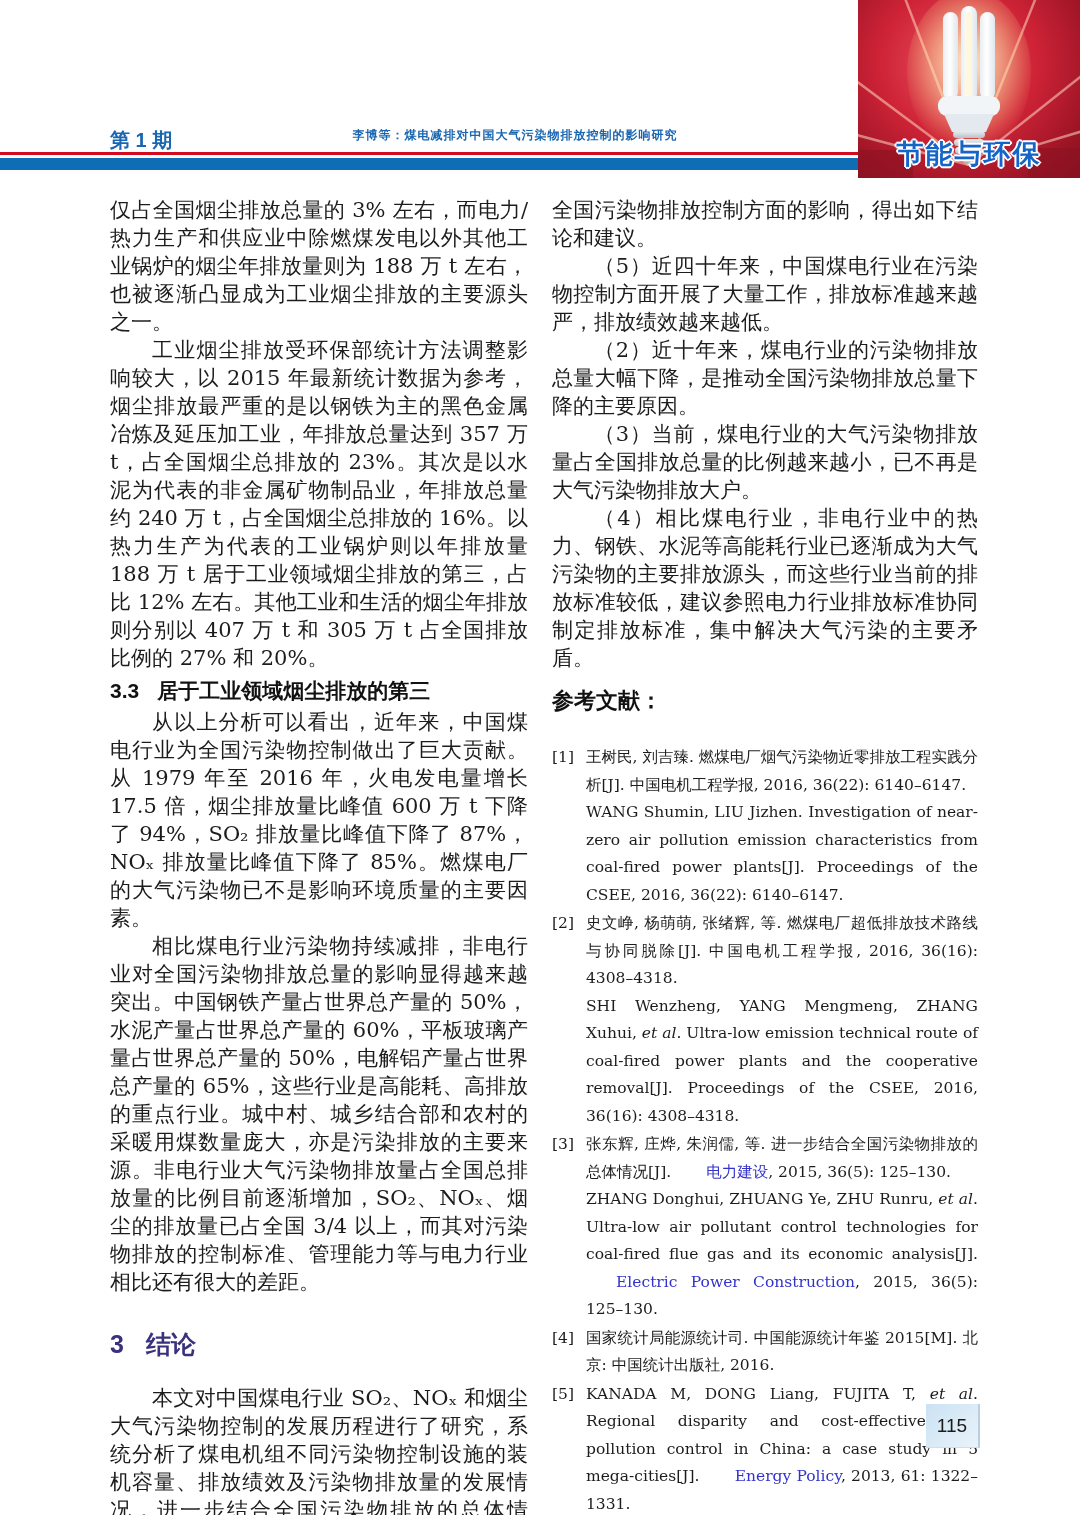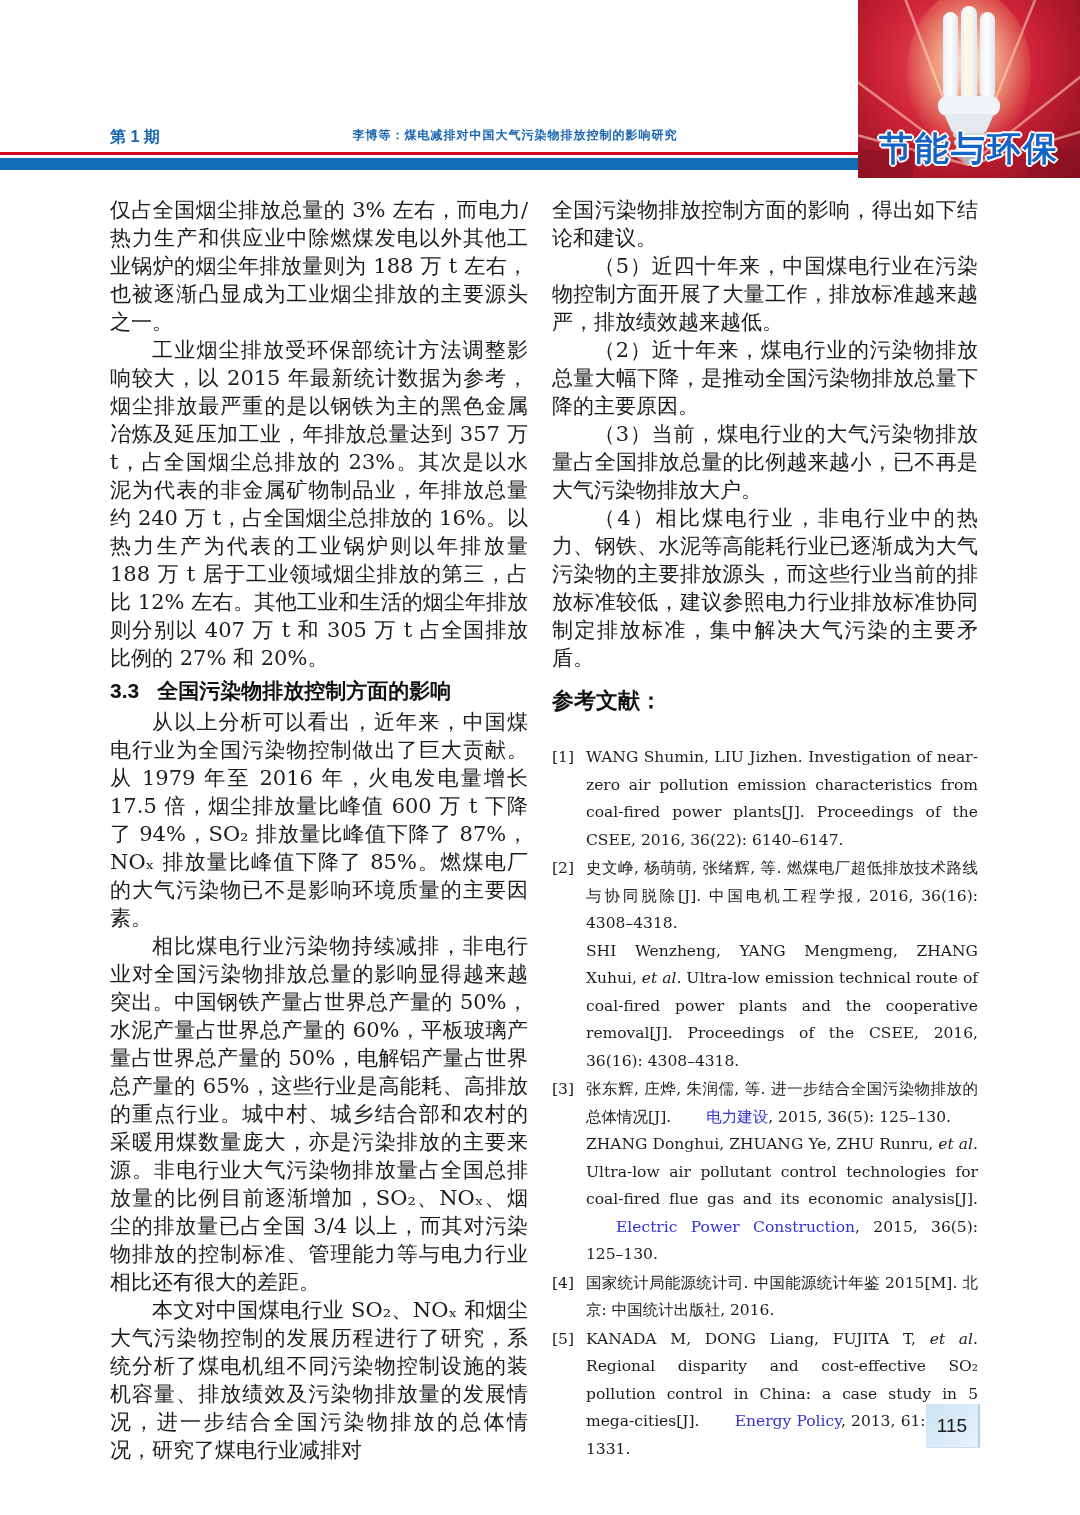--- a/index.html
+++ b/index.html
@@ -14,40 +14,40 @@
   .page{
     position:relative;width:1080px;height:1515px;margin:0 auto;
     background:#ffffff;overflow:hidden;
     font-family:"DejaVu Serif","Liberation Serif",serif;
     color:var(--text);
   }
   
   .hdr-issue{
     position:absolute;left:110px;top:127px;
     font-family:"Liberation Sans","DejaVu Sans",sans-serif;
-    font-weight:bold;font-size:16px;color:var(--header-blue);
+    font-weight:bold;font-size:20px;color:var(--header-blue);
   }
   .hdr-title{
     position:absolute;left:170px;top:127px;width:690px;text-align:center;
     font-family:"Liberation Sans","DejaVu Sans",sans-serif;
     font-weight:bold;font-size:12px;color:var(--header-blue);
     letter-spacing:1px;white-space:nowrap;
   }
   .rule-red{position:absolute;left:0;top:152px;width:862px;height:3px;background:var(--rule-red);}
   .rule-blue{position:absolute;left:0;top:158px;width:862px;height:12px;background:var(--band-blue);}
   
   .cover{
     position:absolute;left:858px;top:0;width:222px;height:178px;overflow:hidden;
     background:radial-gradient(ellipse at 45% 35%, #e85560 0%, #cf2337 45%, #a01527 78%, #7d1020 100%);
   }
   .cover svg{position:absolute;left:0;top:0;}
   .cover .jname{
     position:absolute;left:0;bottom:6px;width:100%;text-align:center;
     font-family:Liberation Sans, sans-serif;
-    font-weight:bold;font-size:34px;color:#1565c8;letter-spacing:2px;
+    font-weight:bold;font-size:27px;color:#1565c8;letter-spacing:2px;
     text-shadow:-2px 0 0 #fff,2px 0 0 #fff,0 -2px 0 #fff,0 2px 0 #fff,
                 -1px -1px 0 #fff,1px 1px 0 #fff,-1px 1px 0 #fff,1px -1px 0 #fff;
     white-space:nowrap;
   }
   
   .col{position:absolute;top:196px;text-align:justify;}
   .col-left{left:110px;width:418px;}
   .col-right{left:552px;width:426px;}
   .body-p{
     margin:0;font-size:21px;line-height:28px;text-indent:42px;
@@ -139,36 +139,38 @@
       <rect x="96" y="139" width="30" height="7" rx="3.5" fill="url(#screw)"></rect>
       <rect x="97" y="147" width="28" height="7" rx="3.5" fill="url(#screw)"></rect>
       <path d="M101 155 L121 155 L114 164 L108 164 Z" fill="#aab4bd"></path>
     </svg>
     <div class="jname">节能与环保</div>
   </div>
 
   <div class="col col-left" id="col-left">
       <p class="body-p no-indent">仅占全国烟尘排放总量的 3% 左右，而电力/热力生产和供应业中除燃煤发电以外其他工业锅炉的烟尘年排放量则为 188 万 t 左右，也被逐渐凸显成为工业烟尘排放的主要源头之一。</p>
       <p class="body-p">工业烟尘排放受环保部统计方法调整影响较大，以 2015 年最新统计数据为参考，烟尘排放最严重的是以钢铁为主的黑色金属冶炼及延压加工业，年排放总量达到 357 万 t，占全国烟尘总排放的 23%。其次是以水泥为代表的非金属矿物制品业，年排放总量约 240 万 t，占全国烟尘总排放的 16%。以热力生产为代表的工业锅炉则以年排放量 188 万 t 居于工业领域烟尘排放的第三，占比 12% 左右。其他工业和生活的烟尘年排放则分别以 407 万 t 和 305 万 t 占全国排放比例的 27% 和 20%。</p>
-      <div class="h-sub"><span class="num">3.3</span><span>全国污染物排放控制方面的影响</span></div>
+      <div class="h-sub"><span class="num">3.3</span><span>居于工业领域烟尘排放的第三</span></div>
       <p class="body-p">从以上分析可以看出，近年来，中国煤电行业为全国污染物控制做出了巨大贡献。从 1979 年至 2016 年，火电发电量增长 17.5 倍，烟尘排放量比峰值 600 万 t 下降了 94%，SO₂ 排放量比峰值下降了 87%，NOₓ 排放量比峰值下降了 85%。燃煤电厂的大气污染物已不是影响环境质量的主要因素。</p>
       <p class="body-p">相比煤电行业污染物持续减排，非电行业对全国污染物排放总量的影响显得越来越突出。中国钢铁产量占世界总产量的 50%，水泥产量占世界总产量的 60%，平板玻璃产量占世界总产量的 50%，电解铝产量占世界总产量的 65%，这些行业是高能耗、高排放的重点行业。城中村、城乡结合部和农村的采暖用煤数量庞大，亦是污染排放的主要来源。非电行业大气污染物排放量占全国总排放量的比例目前逐渐增加，SO₂、NOₓ、烟尘的排放量已占全国 3/4 以上，而其对污染物排放的控制标准、管理能力等与电力行业相比还有很大的差距。</p>
+      <div class="h-main"><span class="num">3</span><span>结论</span></div>
       <p class="body-p">本文对中国煤电行业 SO₂、NOₓ 和烟尘大气污染物控制的发展历程进行了研究，系统分析了煤电机组不同污染物控制设施的装机容量、排放绩效及污染物排放量的发展情况，进一步结合全国污染物排放的总体情况，研究了煤电行业减排对</p>
     </div>
   <div class="col col-right" id="col-right">
       <p class="body-p no-indent">全国污染物排放控制方面的影响，得出如下结论和建议。</p>
       <p class="body-p">（5）近四十年来，中国煤电行业在污染物控制方面开展了大量工作，排放标准越来越严，排放绩效越来越低。</p>
       <p class="body-p">（2）近十年来，煤电行业的污染物排放总量大幅下降，是推动全国污染物排放总量下降的主要原因。</p>
       <p class="body-p">（3）当前，煤电行业的大气污染物排放量占全国排放总量的比例越来越小，已不再是大气污染物排放大户。</p>
       <p class="body-p">（4）相比煤电行业，非电行业中的热力、钢铁、水泥等高能耗行业已逐渐成为大气污染物的主要排放源头，而这些行业当前的排放标准较低，建议参照电力行业排放标准协同制定排放标准，集中解决大气污染的主要矛盾。</p>
       <div class="ref-head">参考文献：</div>
       <div class="refs">
         <div class="ref-item">
           <span class="ref-label">[1]</span>
           <div class="ref-body">
+            <p class="ref-part"><span>王树民, 刘吉臻. 燃煤电厂烟气污染物近零排放工程实践分析[J]. 中国电机工程学报, 2016, 36(22): 6140–6147.</span></p>
             <p class="ref-part"><span>WANG Shumin, LIU Jizhen. Investigation of near-zero air pollution emission characteristics from coal-fired power plants[J]. Proceedings of the CSEE, 2016, 36(22): 6140–6147.</span></p>
           </div>
         </div>
         <div class="ref-item">
           <span class="ref-label">[2]</span>
           <div class="ref-body">
             <p class="ref-part"><span>史文峥, 杨萌萌, 张绪辉, 等. 燃煤电厂超低排放技术路线与协同脱除[J]. 中国电机工程学报, 2016, 36(16): 4308–4318.</span></p>
             <p class="ref-part"><span>SHI Wenzheng, YANG Mengmeng, ZHANG Xuhui, </span><em>et al</em><span>. Ultra-low emission technical route of coal-fired power plants and the cooperative removal[J]. Proceedings of the CSEE, 2016, 36(16): 4308–4318.</span></p>
           </div>
         </div>

